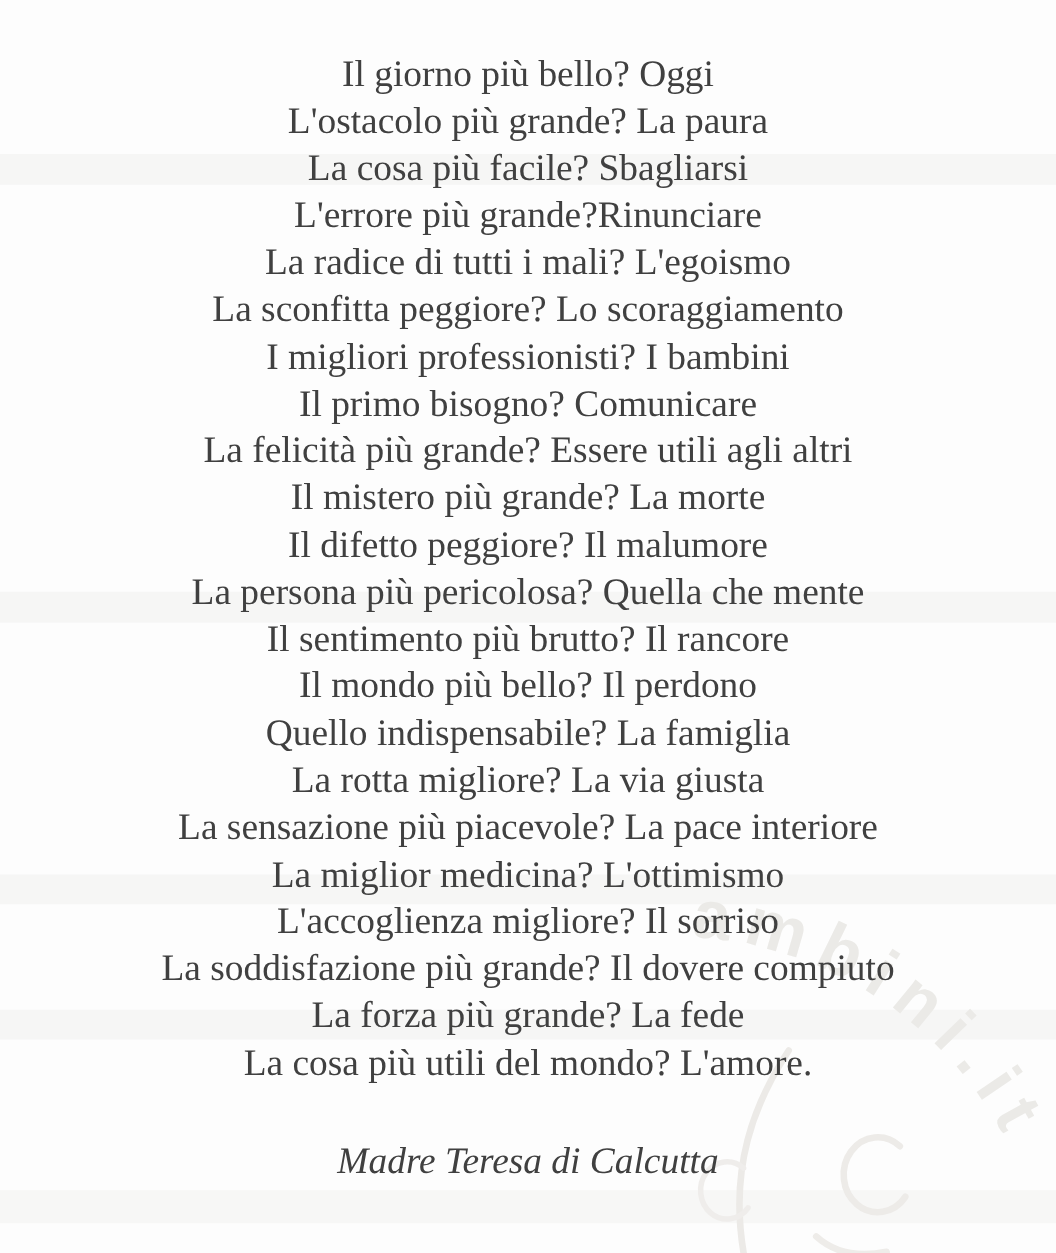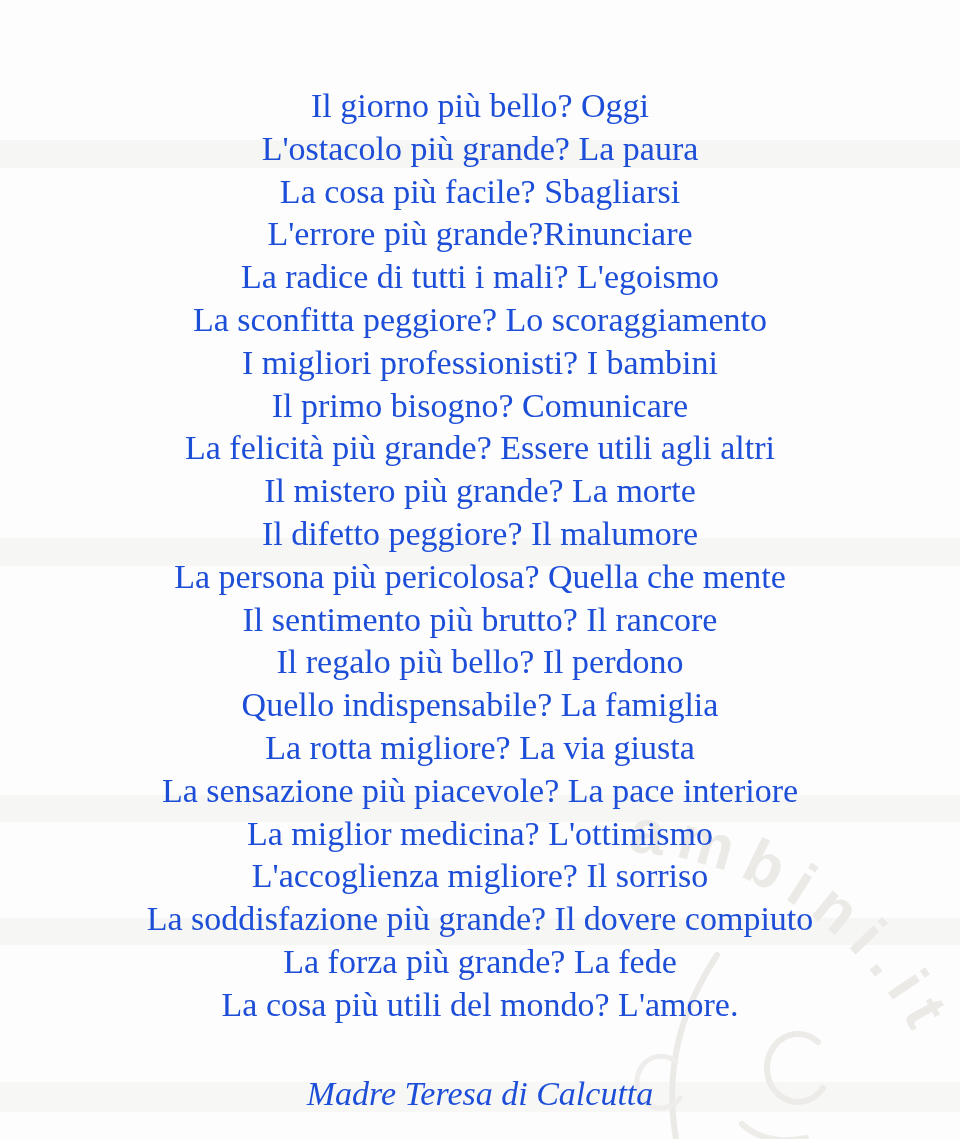--- a/index.html
+++ b/index.html
@@ -44,22 +44,21 @@
 
   .poem {
     position: absolute;
     top: 47px;
     left: 0;
     width: 100%;
     z-index: 2;
     text-align: center;
     font-size: 34px;
     line-height: 42.8px;
-    color: #1d4ed8;
-    margin-top: 38px;
+    color: #404040;
   }
   .poem-line {
     white-space: nowrap;
   }
   .attribution {
     margin-top: 46px;
     white-space: nowrap;
     font-style: italic;
   }
 </style>
@@ -95,21 +94,21 @@
     <div class="poem-line">L'errore più grande?Rinunciare</div>
     <div class="poem-line">La radice di tutti i mali? L'egoismo</div>
     <div class="poem-line">La sconfitta peggiore? Lo scoraggiamento</div>
     <div class="poem-line">I migliori professionisti? I bambini</div>
     <div class="poem-line">Il primo bisogno? Comunicare</div>
     <div class="poem-line">La felicità più grande? Essere utili agli altri</div>
     <div class="poem-line">Il mistero più grande? La morte</div>
     <div class="poem-line">Il difetto peggiore? Il malumore</div>
     <div class="poem-line">La persona più pericolosa? Quella che mente</div>
     <div class="poem-line">Il sentimento più brutto? Il rancore</div>
-    <div class="poem-line">Il regalo più bello? Il perdono</div>
+    <div class="poem-line">Il mondo più bello? Il perdono</div>
     <div class="poem-line">Quello indispensabile? La famiglia</div>
     <div class="poem-line">La rotta migliore? La via giusta</div>
     <div class="poem-line">La sensazione più piacevole? La pace interiore</div>
     <div class="poem-line">La miglior medicina? L'ottimismo</div>
     <div class="poem-line">L'accoglienza migliore? Il sorriso</div>
     <div class="poem-line">La soddisfazione più grande? Il dovere compiuto</div>
     <div class="poem-line">La forza più grande? La fede</div>
     <div class="poem-line">La cosa più utili del mondo? L'amore.</div>
     <div class="attribution">Madre Teresa di Calcutta</div>
   </div>

